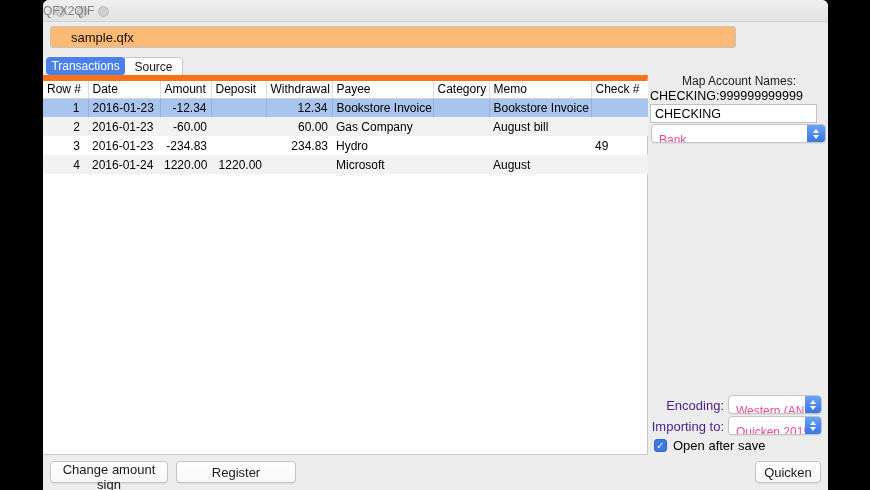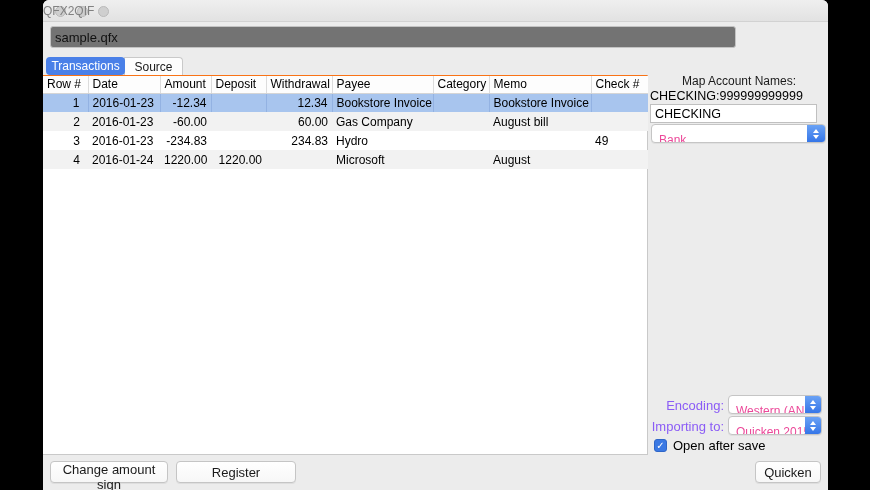--- a/index.html
+++ b/index.html
@@ -14,40 +14,40 @@
   .titlebar { position:absolute; left:0; top:0; width:100%; height:22px;
               background:linear-gradient(#efefef,#e2e2e2); border-bottom:1px solid #d2d2d2; }
   .tl-dot { position:absolute; top:6px; width:11px; height:11px; border-radius:50%;
             background:#cfcfcf; border:1px solid #b9b9b9; }
   .tl-close { left:12px; } .tl-min { left:34px; } .tl-zoom { left:55px; }
   .win-title { position:absolute; top:4px; width:100%; text-align:left;
                font-size:12px; color:#818181; }
 
   
   .file-input { position:absolute; left:7px; top:26px; width:686px; height:22px;
-                background:#737373; border:1px solid #c3c3c3; border-radius:3px;
-                font-size:13px; color:#111; padding:0 4px;
+                background:#fdba74; border:1px solid #c3c3c3; border-radius:3px;
+                font-size:13px; color:#111; padding:0 20px;
                 font-family:"Liberation Sans", sans-serif; }
   .btn { background:linear-gradient(#ffffff,#f7f7f7); border:1px solid #c5c5c5;
          border-radius:4px; font-size:13px; color:#1a1a1a; text-align:center;
          box-shadow:0 1px 0 rgba(0,0,0,0.06);
          font-family:"Liberation Sans", sans-serif; }
   .browse-btn { position:absolute; left:700px; top:26px; width:78px; height:22px; }
 
   
   .tab { position:absolute; top:57px; height:18px; font-size:12px;
          line-height:18px; text-align:center; }
   .tab-active { left:3px; width:79px; background:#4a80e8; color:#fff;
                 border-radius:4px; z-index:2; }
   .tab-idle { left:81px; width:59px; background:#fdfdfd; color:#1a1a1a;
               border:1px solid #c9c9c9; border-bottom:none; border-radius:0 4px 0 0; }
 
   
   .table-wrap { position:absolute; left:0; top:75px; width:605px; height:380px;
-                background:#fff; border-top:1px solid #f97316;
+                background:#fff; border-top:6px solid #f97316;
                 border-right:1px solid #c9c9c9; border-bottom:1px solid #c9c9c9; }
   table.grid { border-collapse:collapse; table-layout:fixed; width:605px;
                font-size:12px; color:#000; }
   .grid th { font-weight:normal; height:17px; background:#fdfdfd;
              border-bottom:1px solid #d5d5d5; border-right:1px solid #dcdcdc;
              padding:0 4px; text-align:left; white-space:nowrap; overflow:hidden; }
   .grid th:last-child { border-right:none; }
   .grid td { height:19px; padding:0 4px; white-space:nowrap; overflow:hidden; }
   .grid tr.even td { background:#f2f2f2; }
   .grid tr.selected td { background:#a8c5ee; border-right:1px solid #93b2e2; }
@@ -72,21 +72,21 @@
              display:flex; flex-direction:column; align-items:center;
              justify-content:center; }
   .tri-up { width:0; height:0; border-left:3px solid transparent;
             border-right:3px solid transparent; border-bottom:4px solid #fff;
             margin-bottom:2px; }
   .tri-down { width:0; height:0; border-left:3px solid transparent;
               border-right:3px solid transparent; border-top:4px solid #fff; }
   .bank-popup { left:608px; top:124px; width:175px; height:19px; }
 
   .opt-label { position:absolute; width:74px; text-align:right; font-size:13px;
-               color:#8b5cf6; left:607px; }
+               color:#4c1d95; left:607px; }
   .enc-label { top:398px; } .imp-label { top:419px; }
   .enc-popup { left:685px; top:395px; width:94px; height:19px; }
   .imp-popup { left:685px; top:416px; width:94px; height:19px; }
   .enc-popup .stepper, .imp-popup .stepper { width:16px; }
 
   .checkbox { position:absolute; left:611px; top:439px; width:13px; height:13px;
               border-radius:3px; background:#3b79e3; border:1px solid #2f66c8;
               color:#fff; font-size:10px; line-height:12px; text-align:center; }
   .chk-label { position:absolute; left:630px; top:438px; font-size:13px; color:#000; }
 

